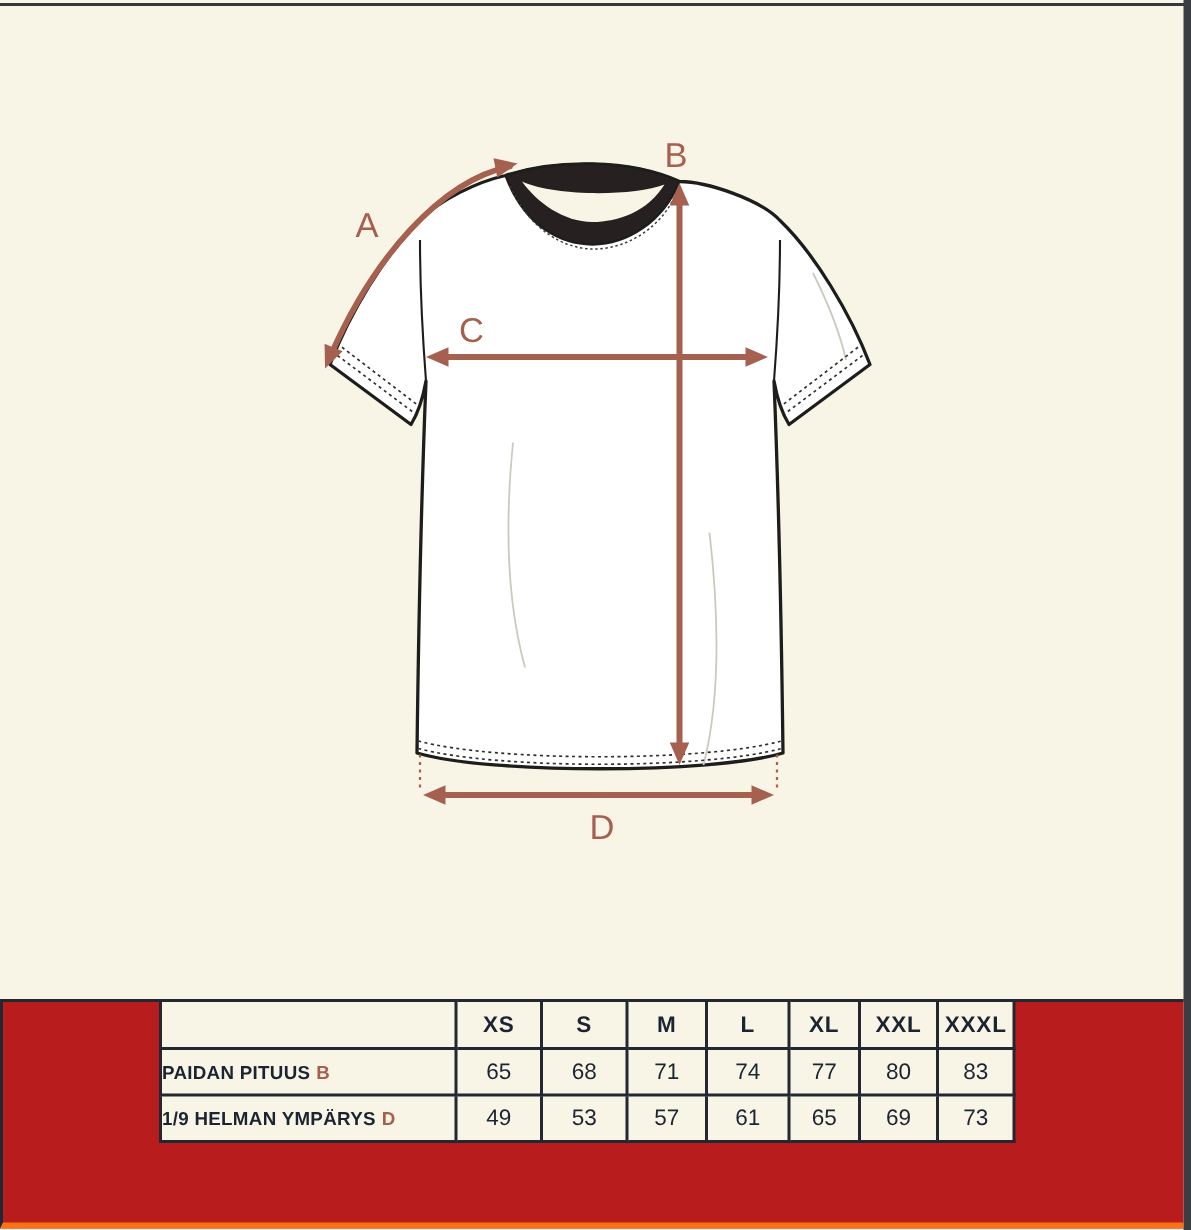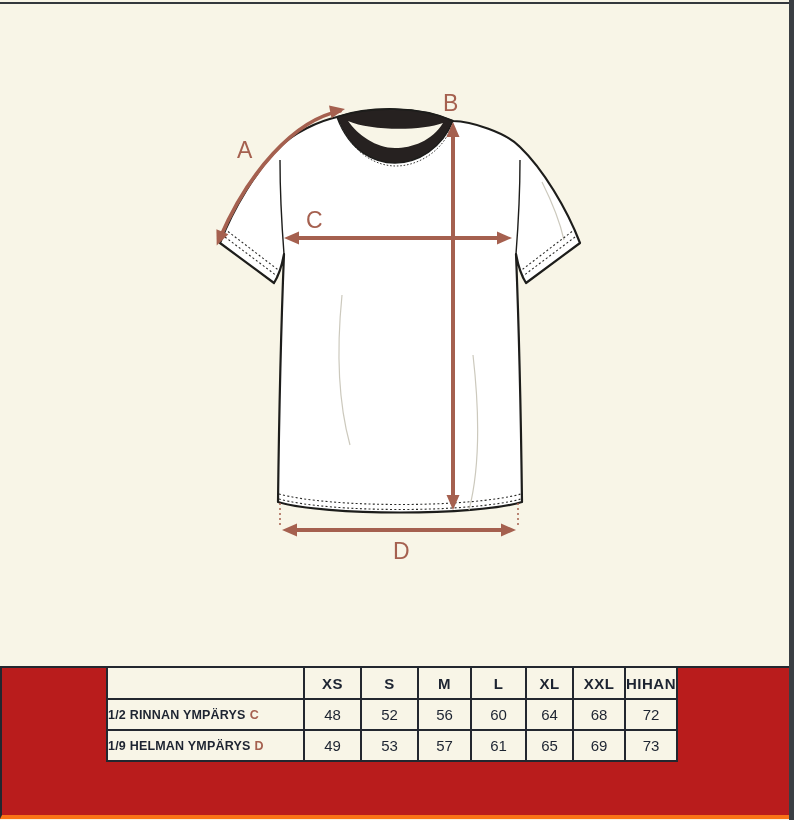--- a/index.html
+++ b/index.html
@@ -146,33 +146,33 @@
       </colgroup>
       <tbody>
           <tr>
         <th></th>
         <th>XS</th>
         <th>S</th>
         <th>M</th>
         <th>L</th>
         <th>XL</th>
         <th>XXL</th>
-        <th>HIHAN</th>
+        <th>XXXL</th>
       </tr>
       <tr>
         <td class="row-label">
-          <span>1/2 RINNAN YMPÄRYS</span><span class="letter">C</span>
+          <span>PAIDAN PITUUS</span><span class="letter">B</span>
         </td>
-        <td class="val">48</td>
-        <td class="val">52</td>
-        <td class="val">56</td>
-        <td class="val">60</td>
-        <td class="val">64</td>
+        <td class="val">65</td>
         <td class="val">68</td>
-        <td class="val">72</td>
+        <td class="val">71</td>
+        <td class="val">74</td>
+        <td class="val">77</td>
+        <td class="val">80</td>
+        <td class="val">83</td>
       </tr>
       <tr>
         <td class="row-label">
           <span>1/9 HELMAN YMPÄRYS</span><span class="letter">D</span>
         </td>
         <td class="val">49</td>
         <td class="val">53</td>
         <td class="val">57</td>
         <td class="val">61</td>
         <td class="val">65</td>

